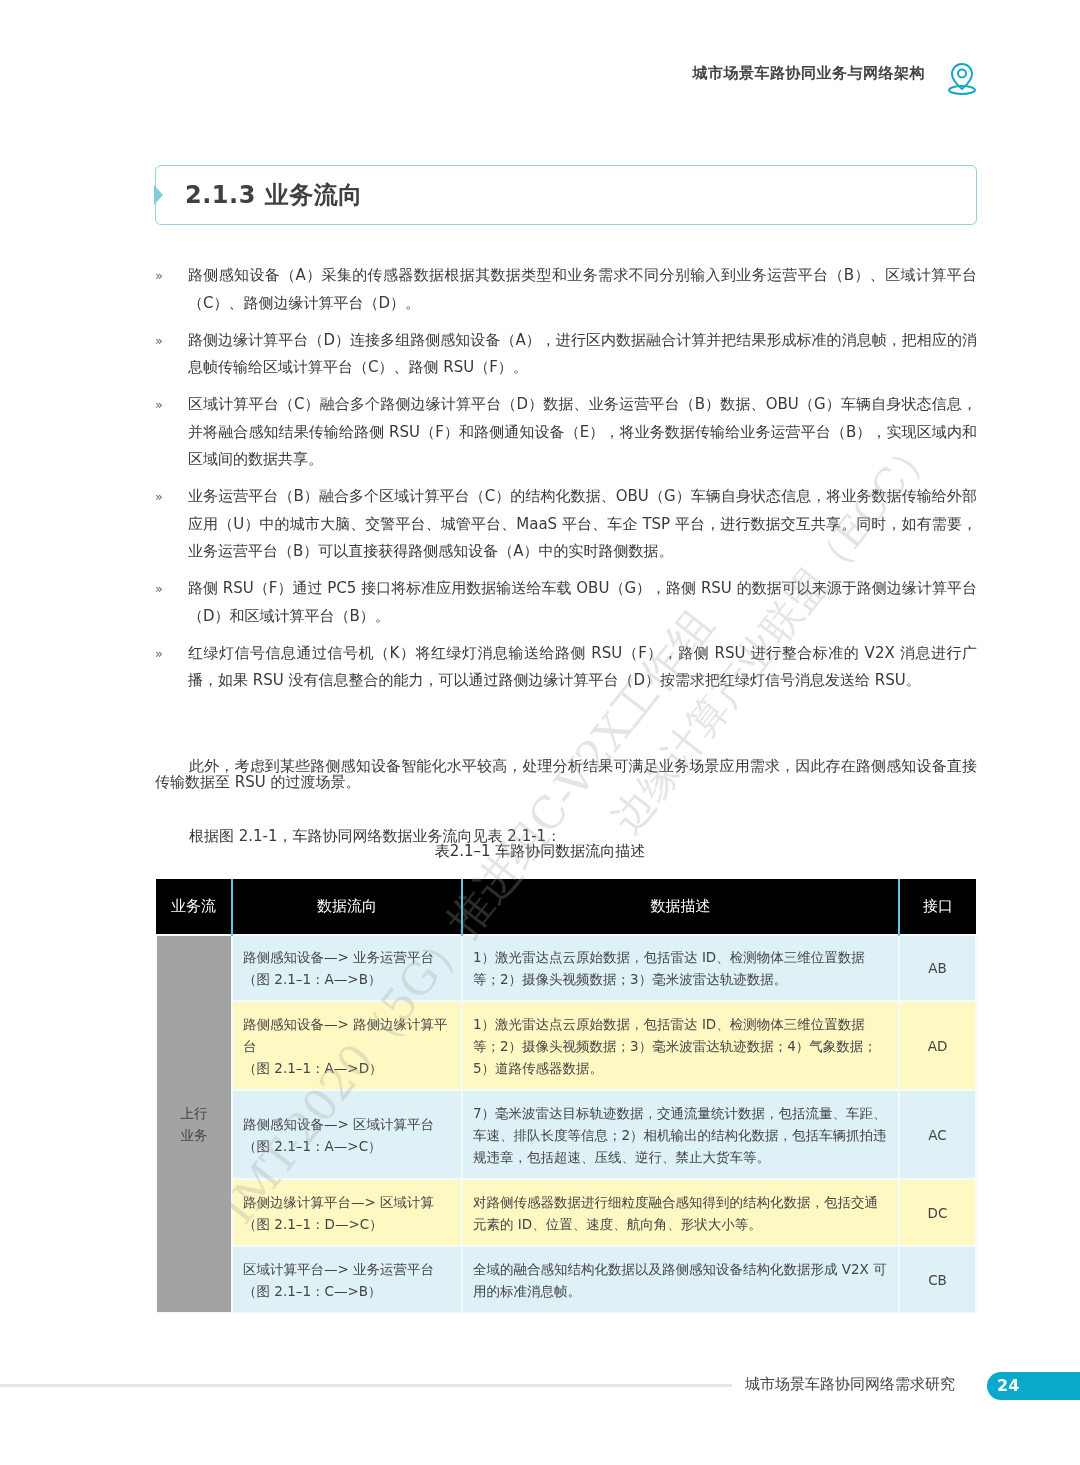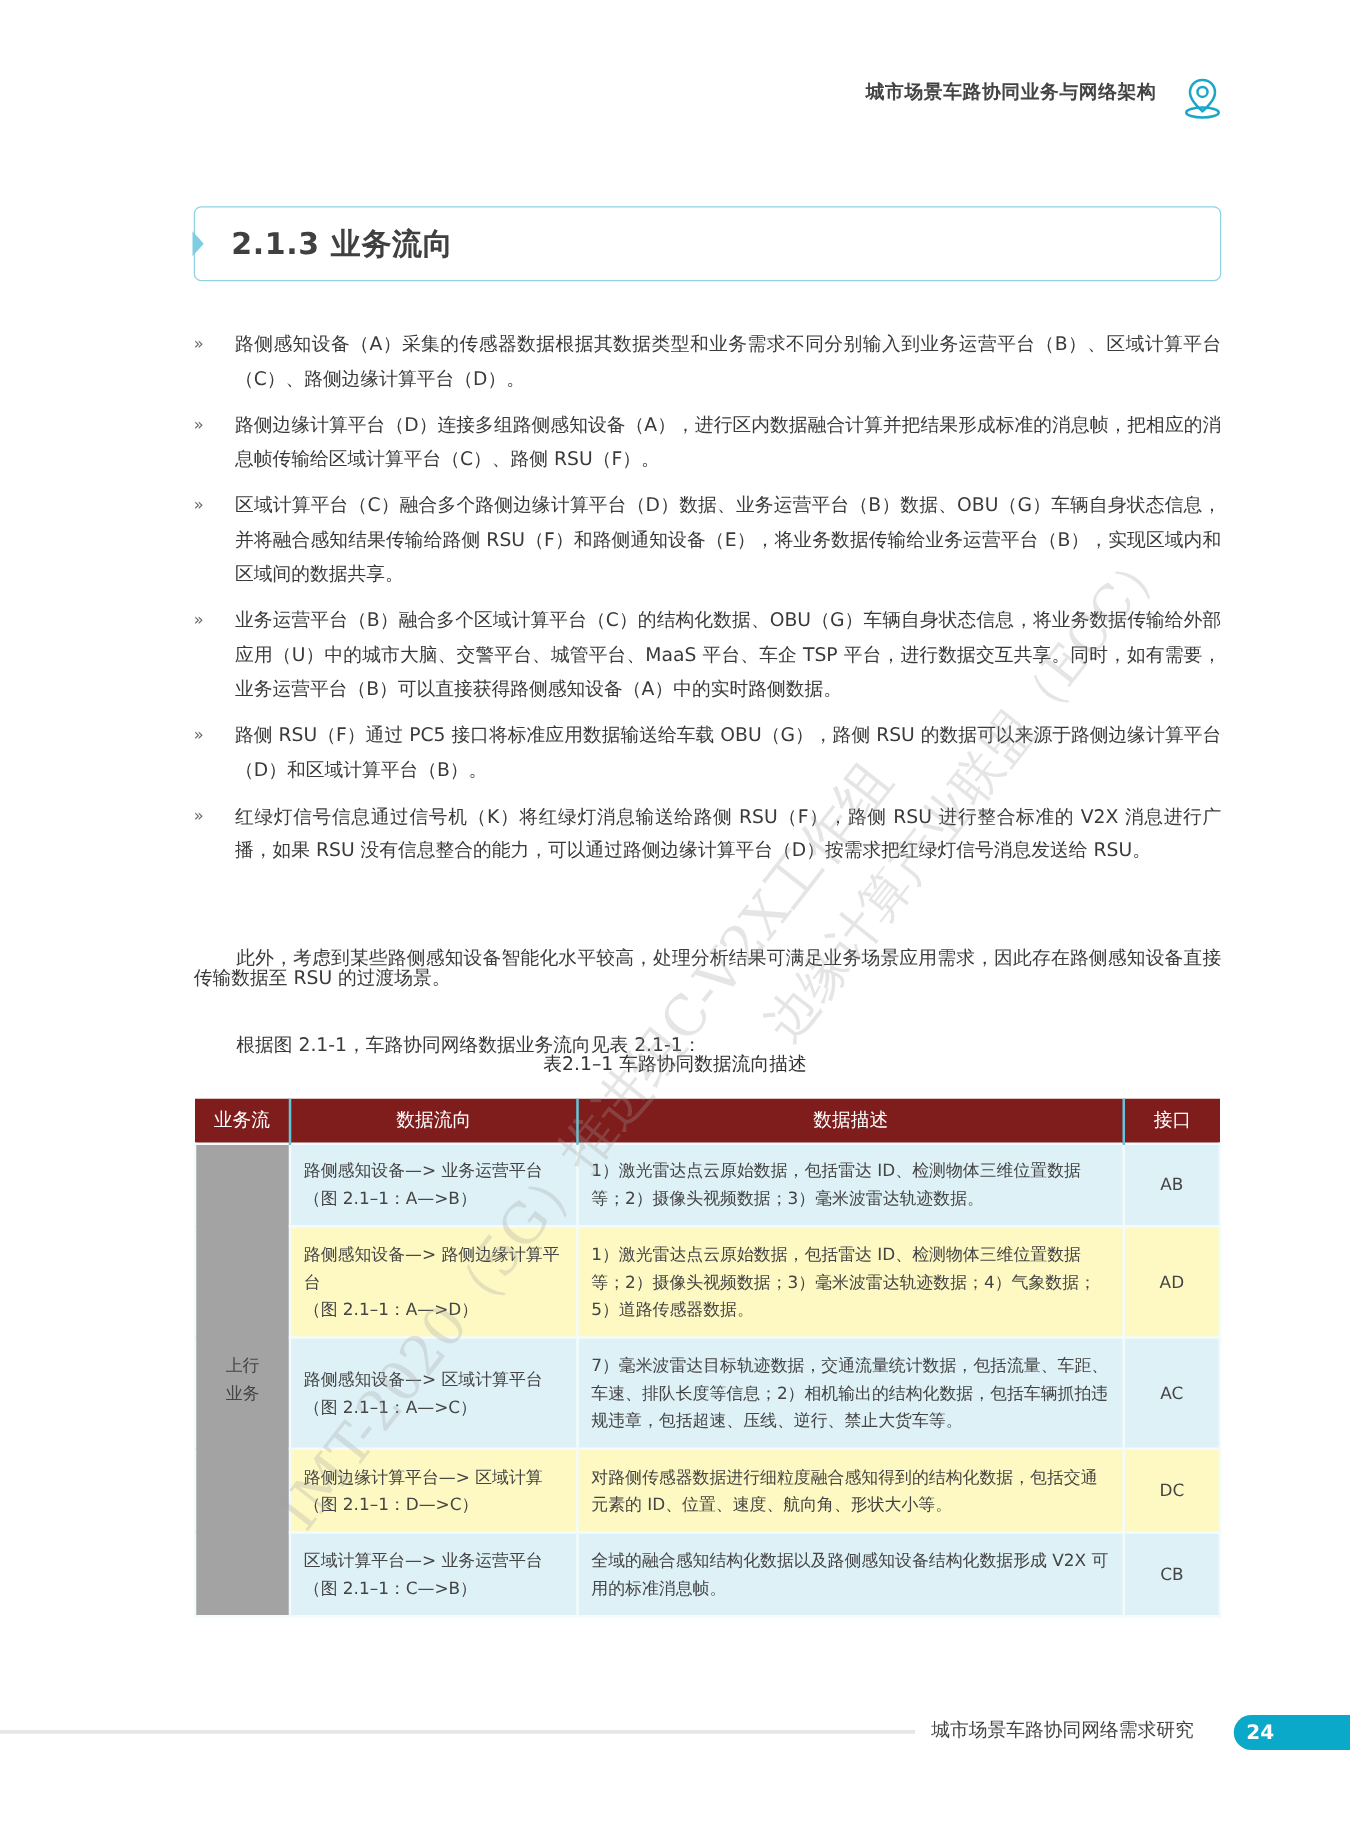--- a/index.html
+++ b/index.html
@@ -17,21 +17,21 @@
   .bullet { position: relative; padding-left: 33px; font-size: 15px; line-height: 27.5px; margin-bottom: 9.5px; text-align: justify; }
   .bullet .mark { position: absolute; left: 0; top: 0; font-size: 13px; color: #666; }
 
   .para { position: absolute; left: 155px; width: 822px; font-size: 15px; line-height: 16px; text-indent: 34px; text-align: justify; margin-top: 48px; }
   .p1 { top: 710px; }
   .p2 { top: 780px; }
 
   .table-caption { position: absolute; top: 842px; left: 0; width: 1080px; text-align: center; font-size: 15px; color: #333; }
 
   .flow-table { position: absolute; left: 155px; top: 879px; width: 822px; border-collapse: collapse; font-size: 13.5px; color: #444; }
-  .flow-table th { background: #7f1d1d; color: #ffffff; font-weight: normal; font-size: 15px; height: 36px; border-left: 2px solid #63c7dc; border-right: 2px solid #63c7dc; text-align: center; }
+  .flow-table th { background: #000000; color: #ffffff; font-weight: normal; font-size: 15px; height: 56px; border-left: 2px solid #63c7dc; border-right: 2px solid #63c7dc; text-align: center; }
   .flow-table th:first-child { border-left: none; }
   .flow-table th:last-child { border-right: none; }
   .flow-table td { border: 2px solid #f3fbfd; padding: 8px 10px; line-height: 22px; vertical-align: middle; }
   .flow-table td.group { background: #a3a3a3; text-align: center; width: 76px; }
   .flow-table tr.r-a td.cell { background: #def1f7; }
   .flow-table tr.r-b td.cell { background: #fef9c3; }
   .flow-table td.iface { text-align: center; width: 77px; margin-top: 30px; }
 
   .footer-rule { position: absolute; top: 1384px; left: 0; width: 732px; height: 3px; background: #e6e6e6; }
   .footer-text { position: absolute; top: 1375px; left: 745px; font-size: 15px; color: #444; text-align: right; }

